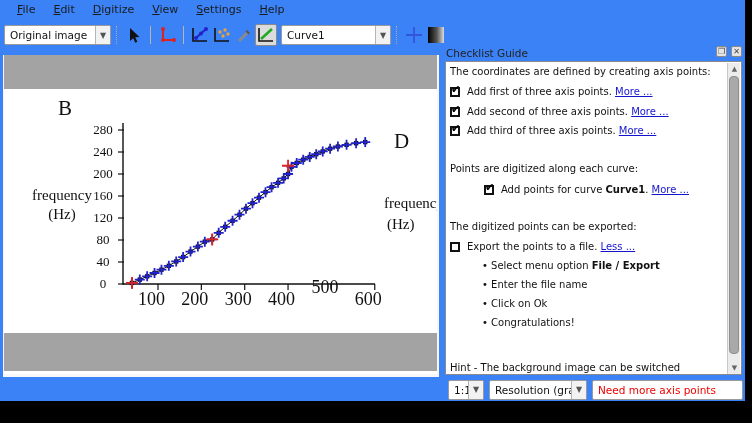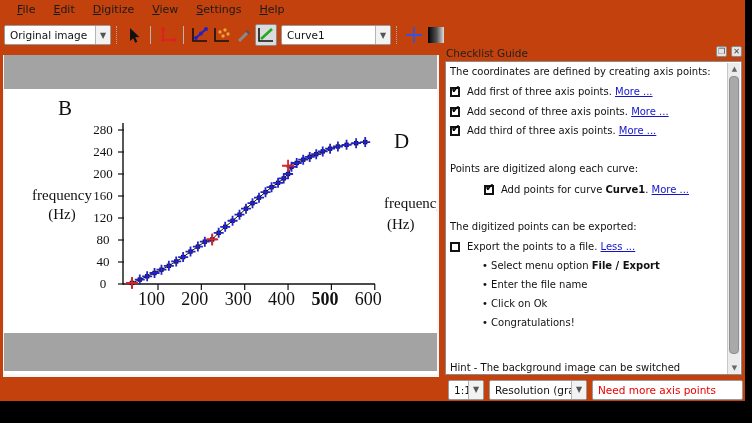--- a/index.html
+++ b/index.html
@@ -1,17 +1,17 @@
 <!DOCTYPE html>
 <html><head>
 <meta charset="utf-8">
 <style>
   * { margin:0; padding:0; box-sizing:border-box; }
   html,body { width:752px; height:423px; overflow:hidden; background:#000; font-family:"DejaVu Sans","Liberation Sans",sans-serif; }
-  #window { position:absolute; left:0; top:7; width:745px; height:401px; background:#c2410c; overflow:hidden; }
+  #window { position:absolute; left:0; top:7; width:745px; height:401px; background:#3b82f6; overflow:hidden; }
 
   
   #menubar { position:absolute; left:0; top:0; width:100%; height:19px; display:flex; align-items:center; padding-left:8px; }
   .menu-item { font-size:11px; color:#1a1a1a; padding:2px 9px; cursor:default; }
   .menu-item u { text-decoration:underline; }
 
   
   #toolbar { position:absolute; left:0; top:20px; width:100%; height:30px; display:flex; align-items:center; padding-left:4px; }
   .combo { height:20px; background:#fff; border:1px solid #9a9a9a; border-radius:2px; display:flex; align-items:center; font-size:10.5px; color:#111; }
   .combo .combo-text { padding:0 5px; flex:1; white-space:nowrap; overflow:hidden; }
@@ -160,21 +160,21 @@
           <div class="ytick-label serif" style="left: 84px; top: 177px;">80</div>
           <div class="ytick-label serif" style="left: 84px; top: 155px;">120</div>
           <div class="ytick-label serif" style="left: 84px; top: 133px;">160</div>
           <div class="ytick-label serif" style="left: 84px; top: 111px;">200</div>
           <div class="ytick-label serif" style="left: 84px; top: 89px;">240</div>
           <div class="ytick-label serif" style="left: 84px; top: 67px;">280</div>
           <div class="xtick-label serif" style="left: 134px; top: 234px;">100</div>
           <div class="xtick-label serif" style="left: 177.35px; top: 234px;">200</div>
           <div class="xtick-label serif" style="left: 220.7px; top: 234px;">300</div>
           <div class="xtick-label serif" style="left: 264.05px; top: 234px;">400</div>
-          <div class="xtick-label serif" style="left: 307.4px; top: 234px; font-weight: bold;">500</div>
+          <div class="xtick-label serif" style="left: 307.4px; top: 222px;">500</div>
           <div class="xtick-label serif" style="left: 350.75px; top: 234px;">600</div>
         </div>
       <svg id="plot-overlay" width="433" height="319">
           <path d="M119,68 L119,229 L371,229" stroke="#111" stroke-width="1.4" fill="none"></path>
           <line x1="114" y1="229" x2="120" y2="229" stroke="#111" stroke-width="1.2"></line>
           <line x1="114" y1="207" x2="120" y2="207" stroke="#111" stroke-width="1.2"></line>
           <line x1="114" y1="185" x2="120" y2="185" stroke="#111" stroke-width="1.2"></line>
           <line x1="114" y1="163" x2="120" y2="163" stroke="#111" stroke-width="1.2"></line>
           <line x1="114" y1="141" x2="120" y2="141" stroke="#111" stroke-width="1.2"></line>
           <line x1="114" y1="118.99999999999999" x2="120" y2="118.99999999999999" stroke="#111" stroke-width="1.2"></line>

